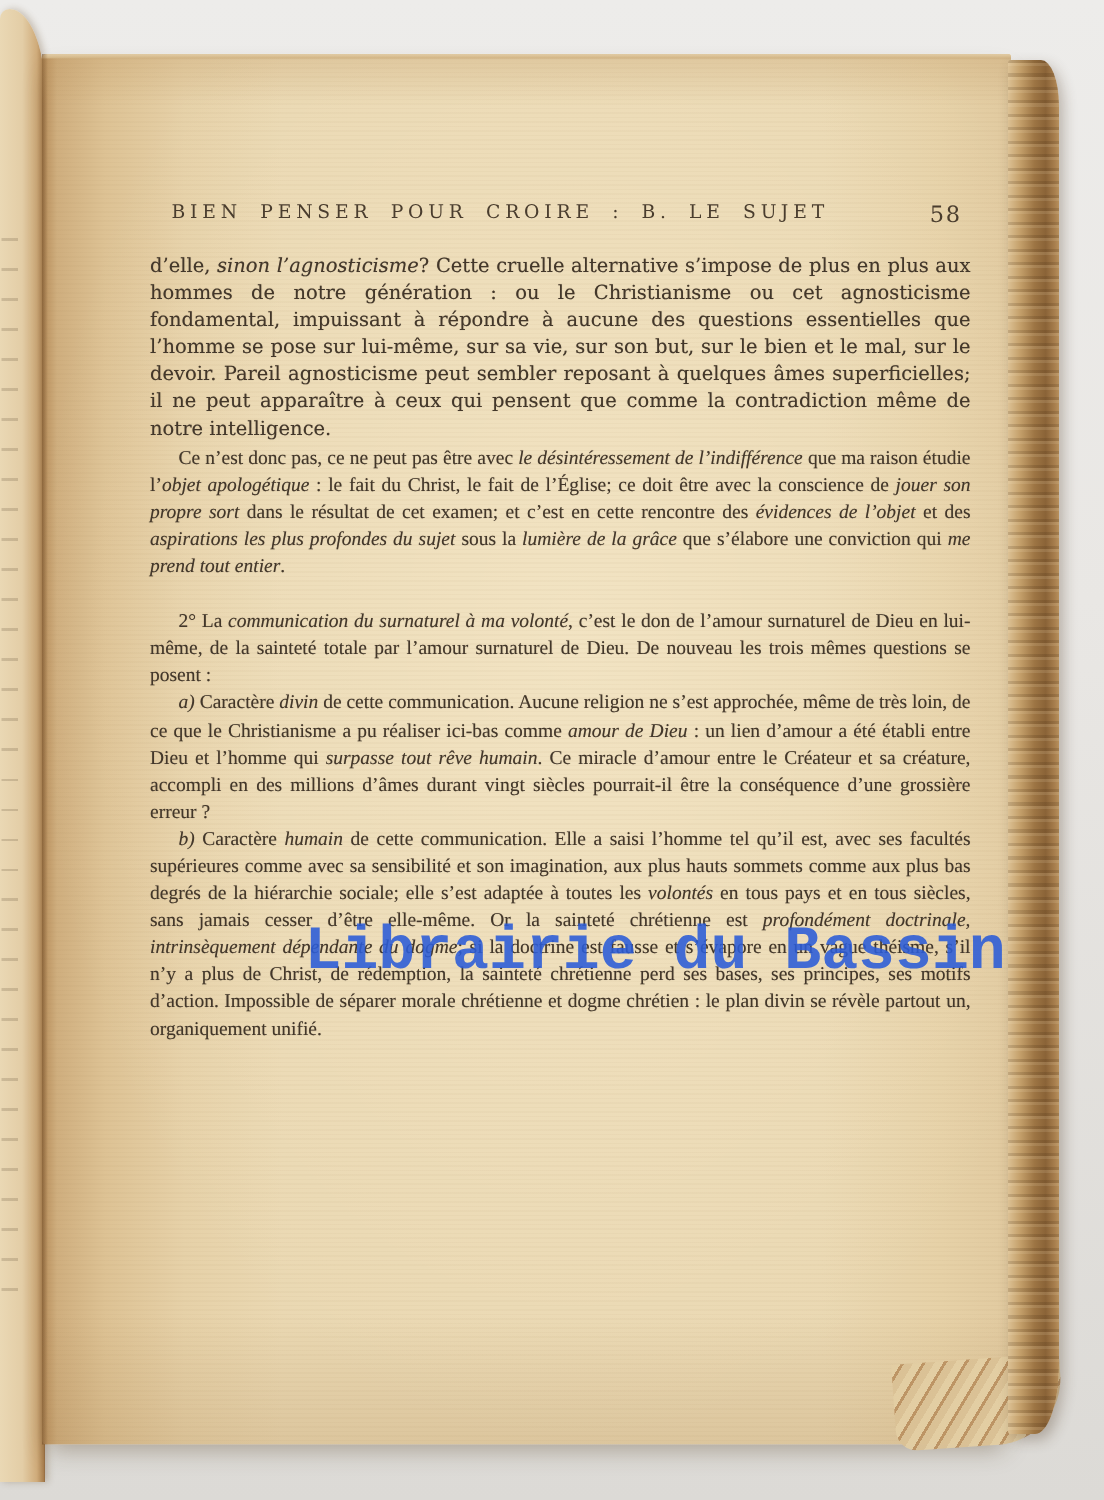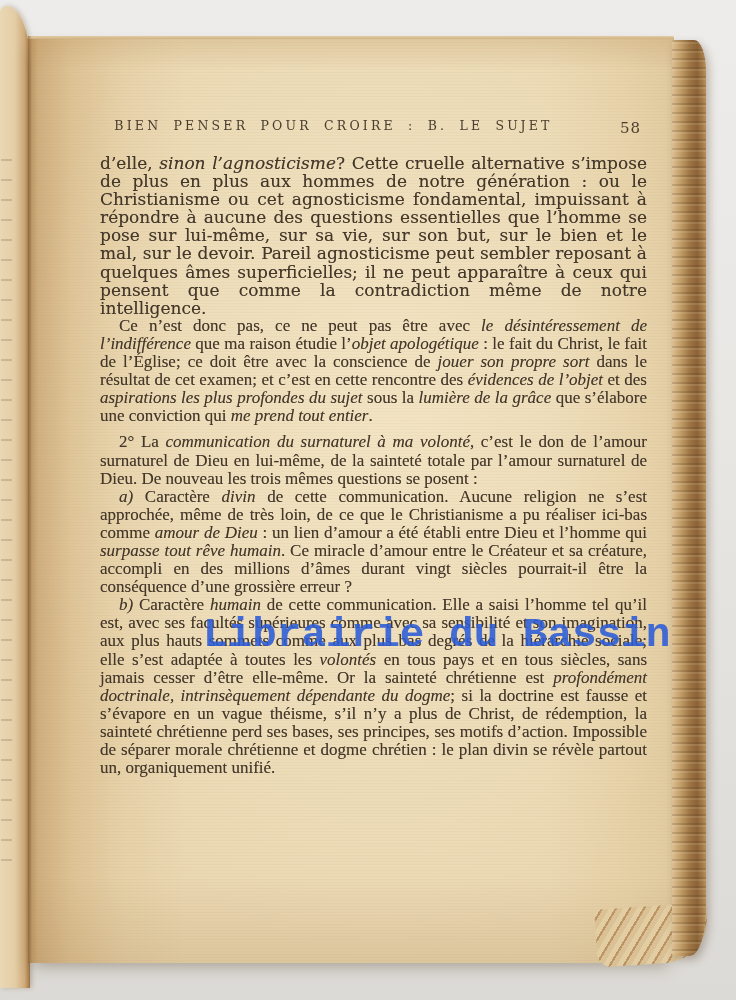--- a/index.html
+++ b/index.html
@@ -62,34 +62,34 @@
     box-shadow:3px 4px 9px rgba(70,48,22,.30);
   }
   .corner-stack{
     position:absolute;left:596px;top:906px;width:112px;height:58px;z-index:2;
     transform:rotate(-4deg);
     background:repeating-linear-gradient(125deg,#e3cea3 0 5px,#bb9262 5px 7px,#dac195 7px 12px);
     border-radius:0 4px 44px 14px;opacity:.95;
   }
 
   
-  .content{position:absolute;left:72px;top:82px;width:547px;z-index:4;}
+  .content{position:absolute;left:72px;top:97px;width:547px;z-index:4;}
   .running-header{position:relative;height:22px;color:#4a3d2e;}
   .running-header .title{
     display:block;text-align:center;transform:translateX(-40px);
     font-size:12.5px;letter-spacing:3.2px;word-spacing:5px;white-space:nowrap;
   }
   .running-header .pagenum{position:absolute;right:6px;top:1px;font-size:15px;letter-spacing:1px;}
   .text-block{
-    margin-top:14px;font-size:17px;line-height:18.1px;color:#43372a;
+    margin-top:14px;font-size:13px;line-height:18.1px;color:#43372a;
     text-align:justify;text-shadow:0 0 .5px rgba(67,55,42,.45);
   }
   .text-block p{margin:0;}
   .text-block p.indent{text-indent:19px;font-family:Liberation Serif, serif;}
-  .text-block p.gap{margin-top:8px;}
+  .text-block p.gap{margin-top:19px;}
   .text-block em{font-style:italic;}
 
   
   .watermark{
     position:absolute;left:203px;top:612px;z-index:10;
     font-family:Liberation Mono, monospace;font-weight:bold;font-size:41px;
     color:#2b5cd8;opacity:.88;white-space:nowrap;letter-spacing:0;
   }
 </style>
 </head>

